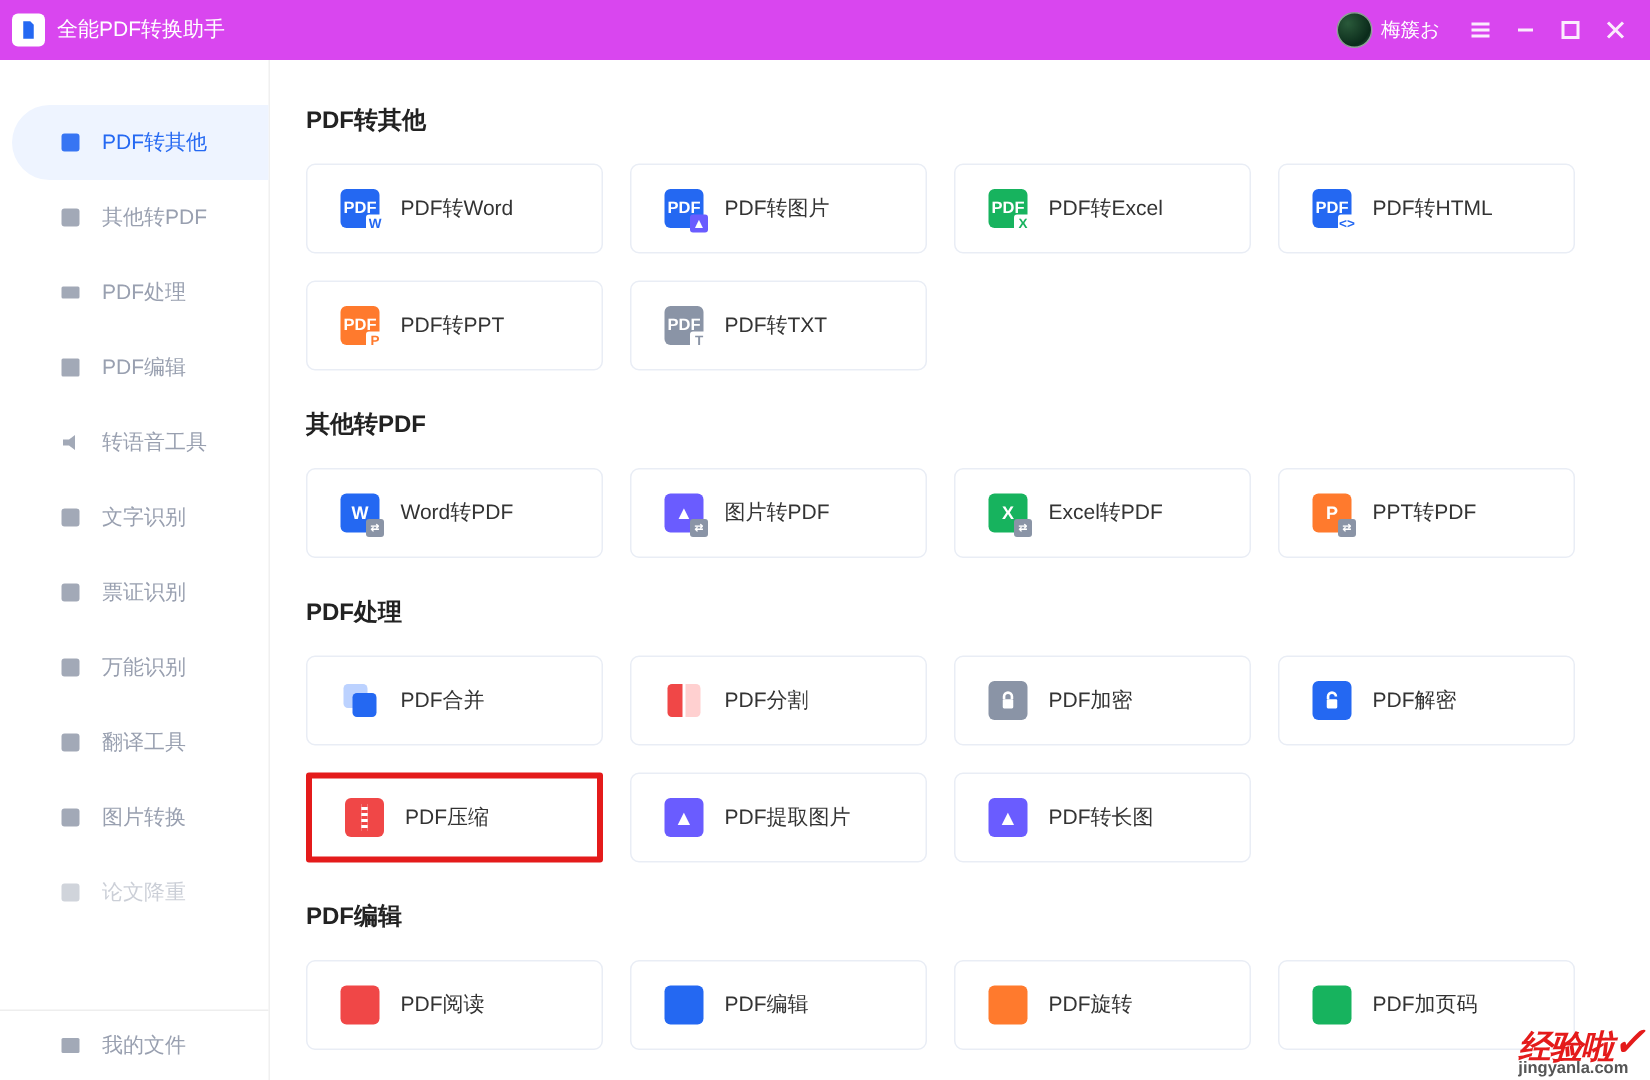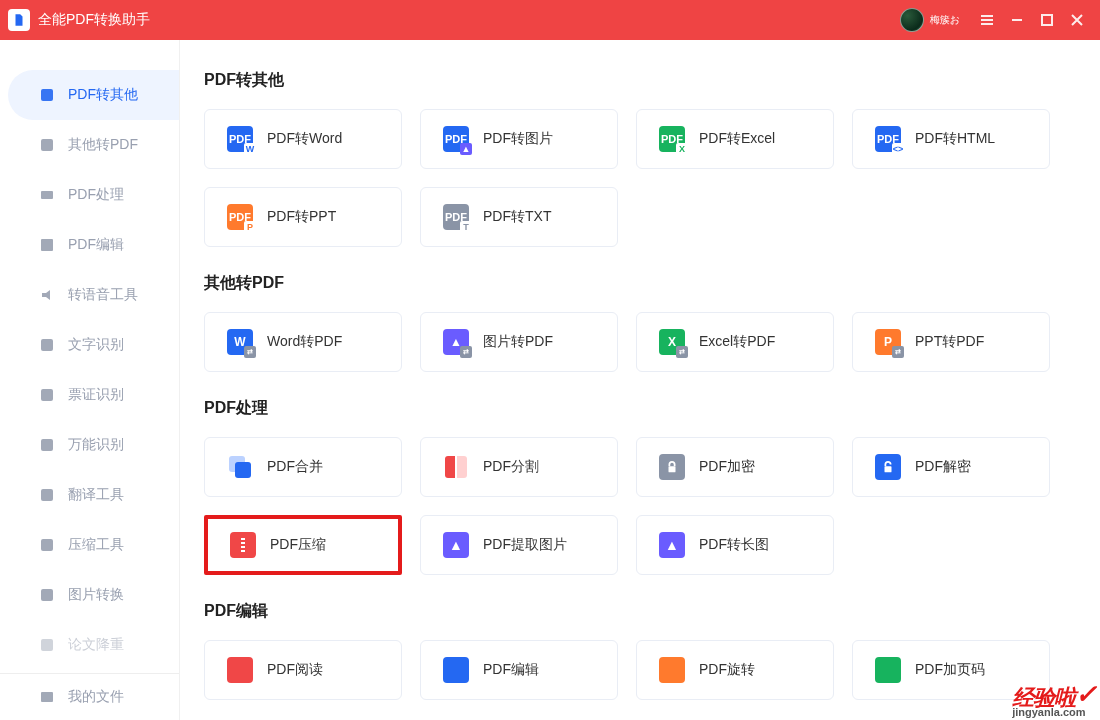--- a/index.html
+++ b/index.html
@@ -1,18 +1,18 @@
 <!DOCTYPE html>
 <html><head>
 <meta charset="utf-8">
 <style>
 * { margin: 0; padding: 0; box-sizing: border-box; font-family: "Microsoft YaHei", -apple-system, sans-serif; }
 body { width: 1100px; height: 720px; overflow: hidden; background: #fff; }
 
-.titlebar { height: 40px; background: #ef4444; display: flex; align-items: center; padding: 0 8px; color: #fff; }
+.titlebar { height: 40px; background: #d946ef; display: flex; align-items: center; padding: 0 8px; color: #fff; }
 .titlebar .app-icon { width: 22px; height: 22px; background: #fff; border-radius: 4px; margin-right: 8px; display:flex; align-items:center; justify-content:center; }
 .titlebar .app-icon svg { width: 14px; height: 14px; }
 .titlebar .title { font-size: 14px; flex: 0 0 auto; }
 .titlebar .spacer { flex: 1; }
 .titlebar .user { display: flex; align-items: center; gap: 6px; margin-right: 12px; }
 .titlebar .avatar { width: 24px; height: 24px; border-radius: 50%; background: radial-gradient(circle at 30% 30%, #2a5a3a, #0a2a1a 70%, #3a7a5a); border:1px solid rgba(255,255,255,.5);}
 .titlebar .ctl { width: 30px; height: 30px; display: flex; align-items: center; justify-content: center; cursor: pointer; opacity:.9;}
 .titlebar .ctl svg { stroke: #fff; }
 
 .main { display: flex; height: 680px; }
@@ -48,21 +48,21 @@
     <svg viewBox="0 0 24 24">
         <path fill="#2468f2" d="M6 2h8l4 4v16H6z"></path>
         <path fill="#fff" d="M8 4h6v4h4v12H8z" opacity="0"></path>
         <text x="7" y="16" font-size="10" font-weight="900" fill="#2468f2">P</text>
       </svg>
   </div>
   <div class="title">全能PDF转换助手</div>
   <div class="spacer"></div>
   <div class="user">
     <div class="avatar"></div>
-    <span style="font-size:10px;">梅簇お</span>
+    <span style="font-size:13px;">梅簇お</span>
   </div>
   <div class="ctl">
       <svg width="16" height="16" viewBox="0 0 16 16" fill="none" stroke-width="2">
         <path d="M2 4h12M2 8h12M2 12h12"></path>
       </svg>
     </div>
   <div class="ctl">
       <svg width="16" height="16" viewBox="0 0 16 16" fill="none" stroke-width="2">
         <path d="M3 8h10"></path>
       </svg>
@@ -146,28 +146,20 @@
         </span>
       <span>万能识别</span>
     </div>
     <div class="side-item">
       <span class="icon">
           <svg class="sideIcon" width="16" height="16" viewBox="0 0 16 16">
             <rect x="2" y="2" width="12" height="12" rx="2"></rect>
           </svg>
         </span>
       <span>翻译工具</span>
-    </div>
-    <div class="side-item">
-      <span class="icon">
-          <svg class="sideIcon" width="16" height="16" viewBox="0 0 16 16">
-            <rect x="2" y="2" width="12" height="12" rx="2"></rect>
-          </svg>
-        </span>
-      <span>压缩工具</span>
     </div>
     <div class="side-item">
       <span class="icon">
           <svg class="sideIcon" width="16" height="16" viewBox="0 0 16 16">
             <rect x="2" y="2" width="12" height="12" rx="2"></rect>
           </svg>
         </span>
       <span>图片转换</span>
     </div>
     <div class="side-item" style="opacity:.5;">

